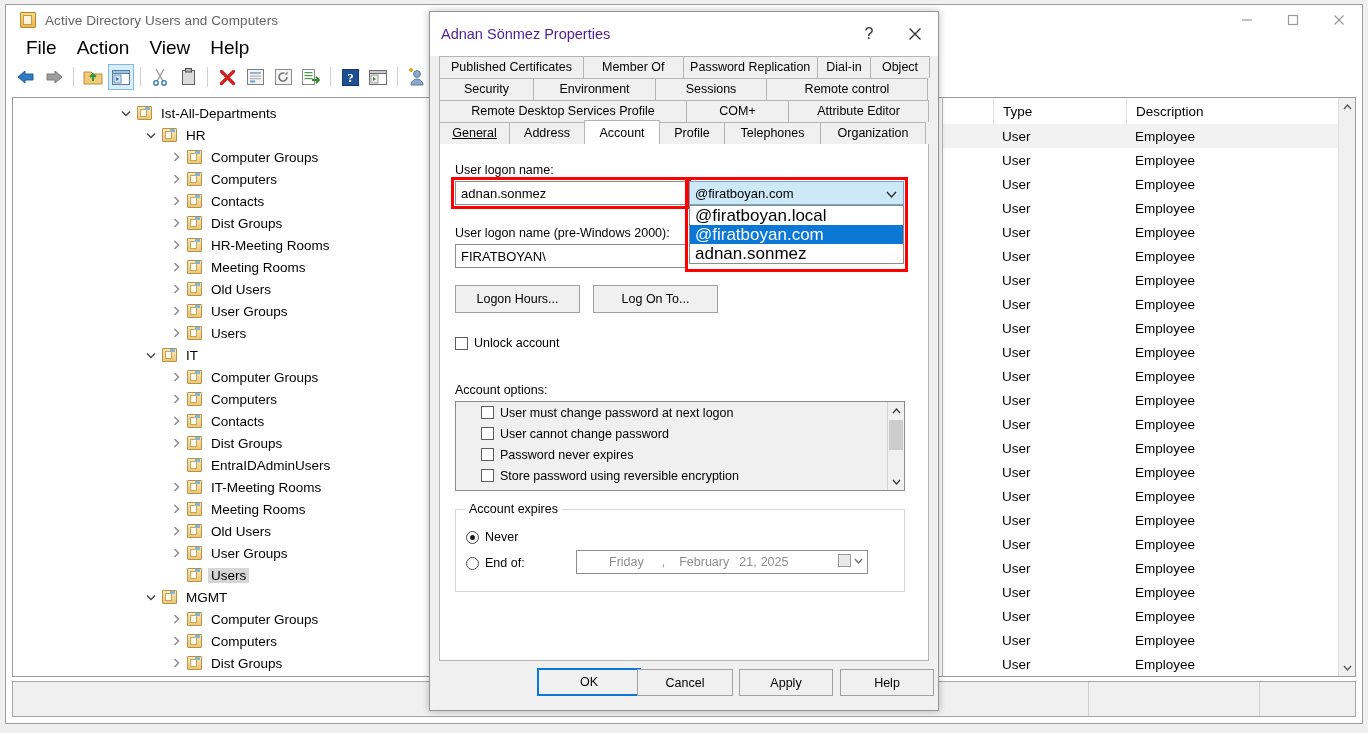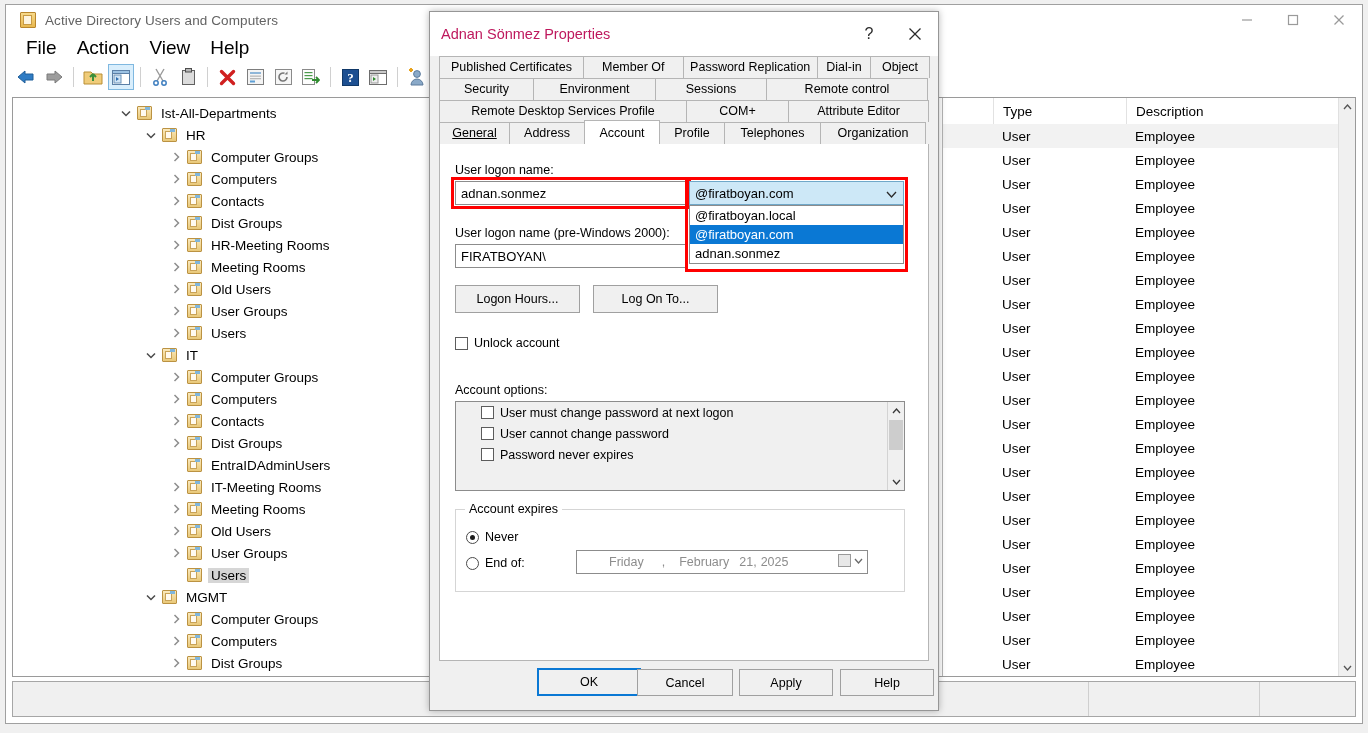--- a/index.html
+++ b/index.html
@@ -153,21 +153,21 @@
     position: absolute; left: 429px; top: 11px; width: 510px; height: 700px;
     background: #f0f0f0;
     border: 1px solid #969696;
     box-shadow: 0 0 7px rgba(0,0,0,.28);
     box-sizing: border-box;
   }
   #dlg-titlebar {
     height: 44px; background: #ffffff; display: flex; align-items: center;
     position: relative;
   }
-  #dlg-title { font-size: 14.5px; color: #be185d; margin-left: 11px; }
+  #dlg-title { font-size: 14.5px; color: #4c1d95; margin-left: 11px; }
   #dlg-help-btn, #dlg-close-btn {
     position: absolute; top: 0; height: 44px; width: 46px;
     display: flex; align-items: center; justify-content: center; color: #2b2b2b;
   }
   #dlg-help-btn { right: 46px; font-size: 16px; }
   #dlg-close-btn { right: 0; }
 
   #tabstrip { padding: 0 9px; }
   .tab-row { display: flex; }
   .tab {
@@ -199,21 +199,21 @@
   }
   .combo {
     position: absolute; height: 24px; background: #cde8f7;
     border: 1px solid #6fa8c9; box-sizing: border-box;
     font-size: 13px; display: flex; align-items: center;
     padding-left: 5px; color: #000;
   }
   .combo .caret { position: absolute; right: 6px; color: #2b2b2b; }
   .combo-list {
     position: absolute; background: #ffffff; border: 1px solid #8c8c8c;
-    box-sizing: border-box; font-size: 13px;
+    box-sizing: border-box; font-size: 17px;
   }
   .combo-opt { height: 19px; line-height: 19px; padding-left: 5px; color: #000; }
   .combo-opt.sel { background: #0a78d4; color: #ffffff; }
 
   .btn {
     position: absolute; background: #f0f0f0; border: 1px solid #a0a0a0;
     box-sizing: border-box; font-size: 12.5px; color: #000;
     display: flex; align-items: center; justify-content: center;
   }
   .btn.default { border: 2px solid #0a78d4; }
@@ -864,20 +864,24 @@
           <span>User must change password at next logon</span>
         </div>
         <div class="opt-row">
           <span class="chkbox"></span>
           <span>User cannot change password</span>
         </div>
         <div class="opt-row">
           <span class="chkbox"></span>
           <span>Password never expires</span>
         </div>
+        <div class="opt-row">
+          <span class="chkbox"></span>
+          <span>Store password using reversible encryption</span>
+        </div>
         <div id="acct-scroll">
           <div class="arrow">
             <svg width="9" height="6" viewBox="0 0 9 6">
                 <path d="M1 5 L4.5 1 L8 5" fill="none" stroke="#3a3a3a" stroke-width="1.3"></path>
               </svg>
           </div>
           <div class="thumb"></div>
           <div class="arrow bottom">
             <svg width="9" height="6" viewBox="0 0 9 6">
                 <path d="M1 1 L4.5 5 L8 1" fill="none" stroke="#3a3a3a" stroke-width="1.3"></path>

